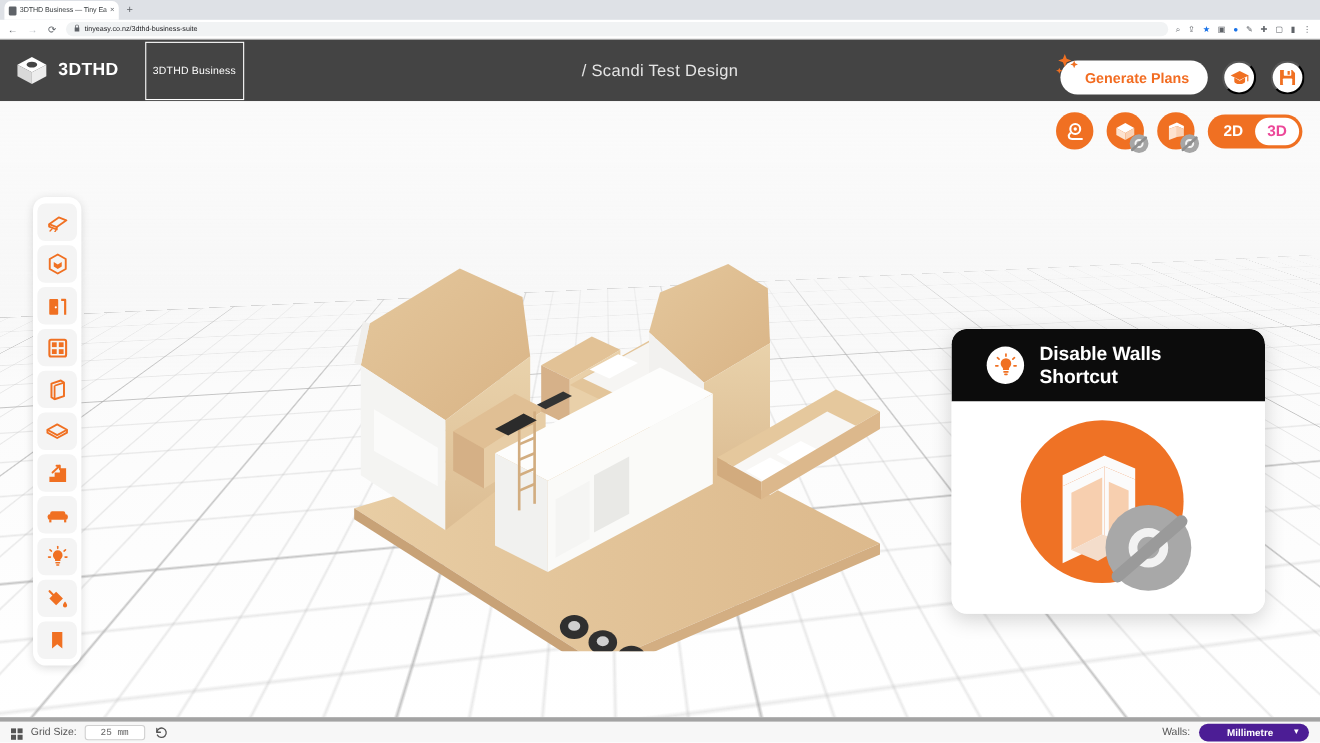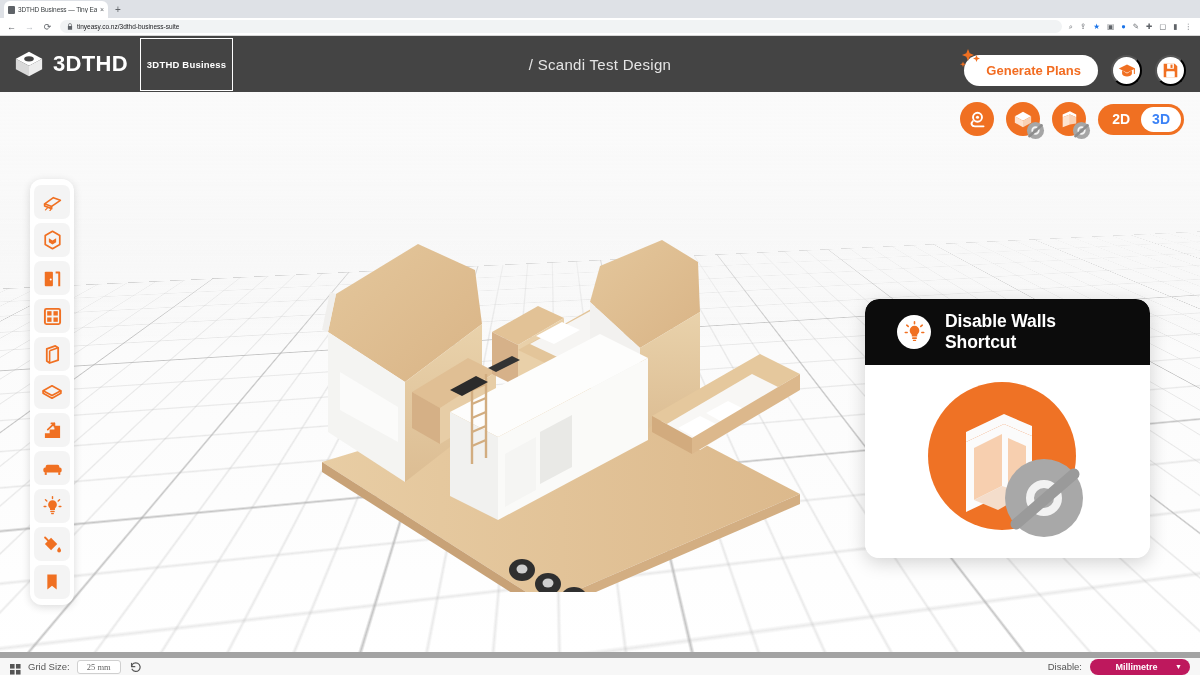--- a/index.html
+++ b/index.html
@@ -52,25 +52,25 @@
   .omni-ico.blue { color: #1a73e8; }
 
   
   .app-header {
     height: 56px; background: #444444; display: flex; align-items: center;
     position: relative; padding: 0 14px;
   }
   .brand { display: flex; align-items: center; gap: 9px; }
   .brand-logo { width: 30px; height: 28px; }
   .brand-name {
-    color: #fff; font-size: 22px; font-weight: bold; letter-spacing: .3px;
+    color: #fff; font-size: 16px; font-weight: bold; letter-spacing: .3px;
   }
   .brand-badge {
-    border: 1.5px solid #fff; color: #fff; font-size: 9.5px; font-weight: bold;
-    padding: 20px 6px; letter-spacing: .2px; margin-left: 3px;
+    border: 1.5px solid #fff; color: #fff; font-size: 9.5px; font-weight: normal;
+    padding: 20px 6px; letter-spacing: .2px; margin-left: 15px;
   }
   .doc-title {
     position: absolute; left: 50%; transform: translateX(-50%);
     color: #e5e5e5; font-size: 15px; letter-spacing: .3px;
   }
   .header-right {
     margin-left: auto; display: flex; align-items: center; gap: 13px; margin-top: 13px;
   }
   .btn-generate {
     background: #fff; color: #f26c21; font-weight: bold; font-size: 13px;
@@ -123,21 +123,21 @@
     position: absolute; right: -5px; bottom: -4px; width: 19px; height: 19px;
   }
   .dim-toggle {
     display: flex; align-items: center; background: #f07022;
     border-radius: 17px; height: 31px; padding: 3px; gap: 0;
   }
   .dim-opt {
     font-size: 14px; font-weight: bold; color: #fff; padding: 0 11px;
     height: 25px; display: flex; align-items: center; border-radius: 13px;
   }
-  .dim-opt.active { background: #fff; color: #3b82f6; }
+  .dim-opt.active { background: #fff; color: #ec4899; }
 
   
   .tool-rail {
     position: absolute; left: 30px; top: 87px; width: 44px;
     background: #ffffff; border-radius: 12px; padding: 5px 0;
     box-shadow: 0 2px 9px rgba(0,0,0,.14);
     display: flex; flex-direction: column; align-items: center; gap: 2px;
   }
   .tool-btn {
     width: 36px; height: 34px; border-radius: 7px; background: #f4f4f4;
@@ -162,38 +162,38 @@
   .tip-title { color: #fff; font-size: 17.5px; font-weight: bold; letter-spacing: -.1px; }
   .tip-body {
     background: #fff; height: 193px; display: flex; align-items: center;
     justify-content: center; border-radius: 0 0 14px 14px;
   }
   .tip-art { width: 176px; height: 176px; position: relative; }
 
   
   .bottom-bar {
     position: absolute; left: 0; bottom: 0; width: 1200px; height: 23px;
-    background: #f7f7f7; border-top: 6px solid #a3a3a3;
+    background: #f7f7f7; border-top: 4px solid #a3a3a3;
     display: flex; align-items: center; padding: 0 10px; justify-content: center;
   }
   .bb-left { display: flex; align-items: center; gap: 7px; }
   .grid-ico { width: 11px; height: 11px; }
   .bb-label { font-size: 9.5px; color: #555; }
   .grid-input {
-    width: 44px; height: 14px; border: 1px solid #d0d0d0; border-radius: 3px;
+    width: 55px; height: 14px; border: 1px solid #d0d0d0; border-radius: 3px;
     background: #fff; font-size: 8.5px; color: #666; text-align: center;
-    font-family: Liberation Serif, serif; line-height: 12px;
+    font-family: Liberation Mono, monospace; line-height: 12px;
   }
   .reset-btn {
     width: 15px; height: 15px; border: none; background: transparent;
     display: flex; align-items: center; justify-content: center;
   }
   .bb-right { margin-left: auto; display: flex; align-items: center; gap: 8px; }
   .system-select {
-    background: #be185d; color: #fff; border: none; border-radius: 9px;
+    background: #4c1d95; color: #fff; border: none; border-radius: 9px;
     height: 16px; width: 100px; font-size: 9px; font-weight: bold;
     display: flex; align-items: center; justify-content: space-between;
     padding: 0 8px;
   }
   .sel-caret { font-size: 7px; }
 </style>
 </head>
 <body>
 
 <div class="app">
@@ -543,21 +543,21 @@
       <span class="bb-label">Grid Size:</span>
       <input class="grid-input" value="25 mm" style="">
       <button class="reset-btn">
         <svg width="12" height="12" viewBox="0 0 14 14">
           <path d="M3 6.4 A5 5 0 113.6 9.6" fill="none" stroke="#555" stroke-width="1.4" stroke-linecap="round"></path>
           <path d="M3 2.6 L3 6.6 L6.8 6.6" fill="none" stroke="#555" stroke-width="1.4" stroke-linecap="round" stroke-linejoin="round"></path>
         </svg>
       </button>
     </div>
     <div class="bb-right">
-      <span class="bb-label">Disable:</span>
+      <span class="bb-label">Walls:</span>
       <div class="system-select">
         <span style="flex:1;text-align:center">Millimetre</span>
         <span class="sel-caret">▼</span>
       </div>
     </div>
   </div>
 
 </div>
 
 </body></html>

